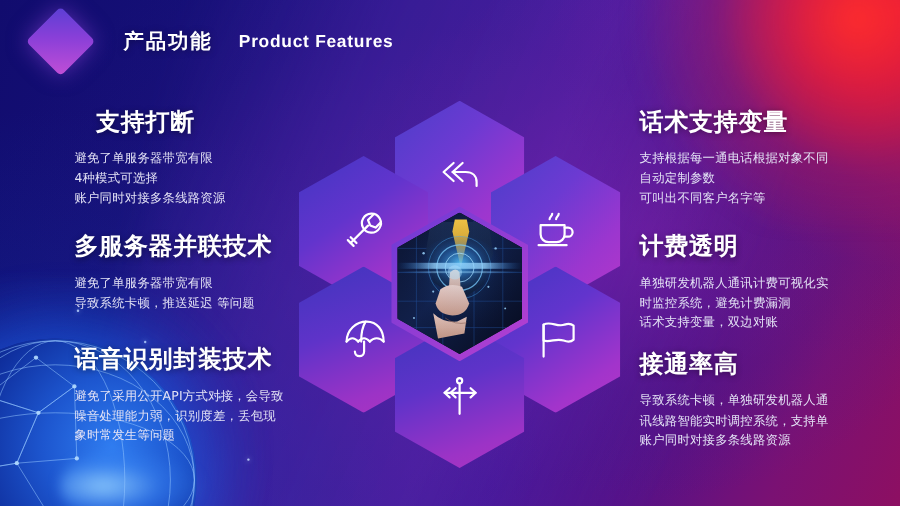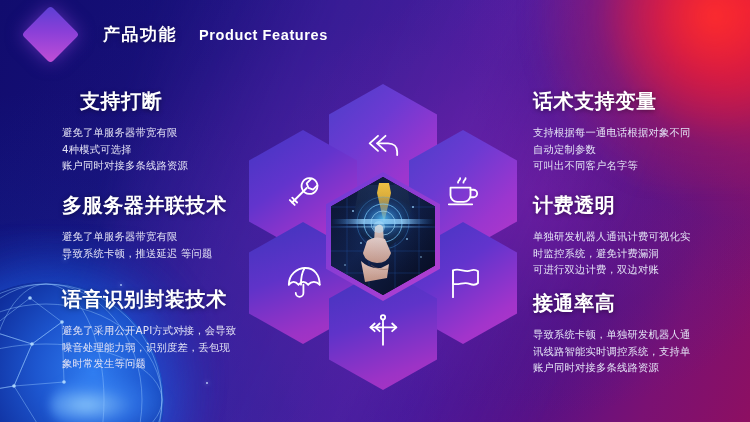--- a/index.html
+++ b/index.html
@@ -222,21 +222,21 @@
       <span>自动定制参数</span><br>
       <span>可叫出不同客户名字等</span>
     </p>
   </div>
 
   <div class="feat right" style="top:192px;">
     <h3>计费透明</h3>
     <p>
       <span>单独研发机器人通讯计费可视化实</span><br>
       <span>时监控系统，避免计费漏洞</span><br>
-      <span>可进行双边计费，双边对账</span>
+      <span>话术支持变量，双边对账</span>
     </p>
   </div>
 
   <div class="feat right" style="top:290px;">
     <h3>接通率高</h3>
     <p>
       <span>导致系统卡顿，单独研发机器人通</span><br>
       <span>讯线路智能实时调控系统，支持单</span><br>
       <span>账户同时对接多条线路资源</span>
     </p>

